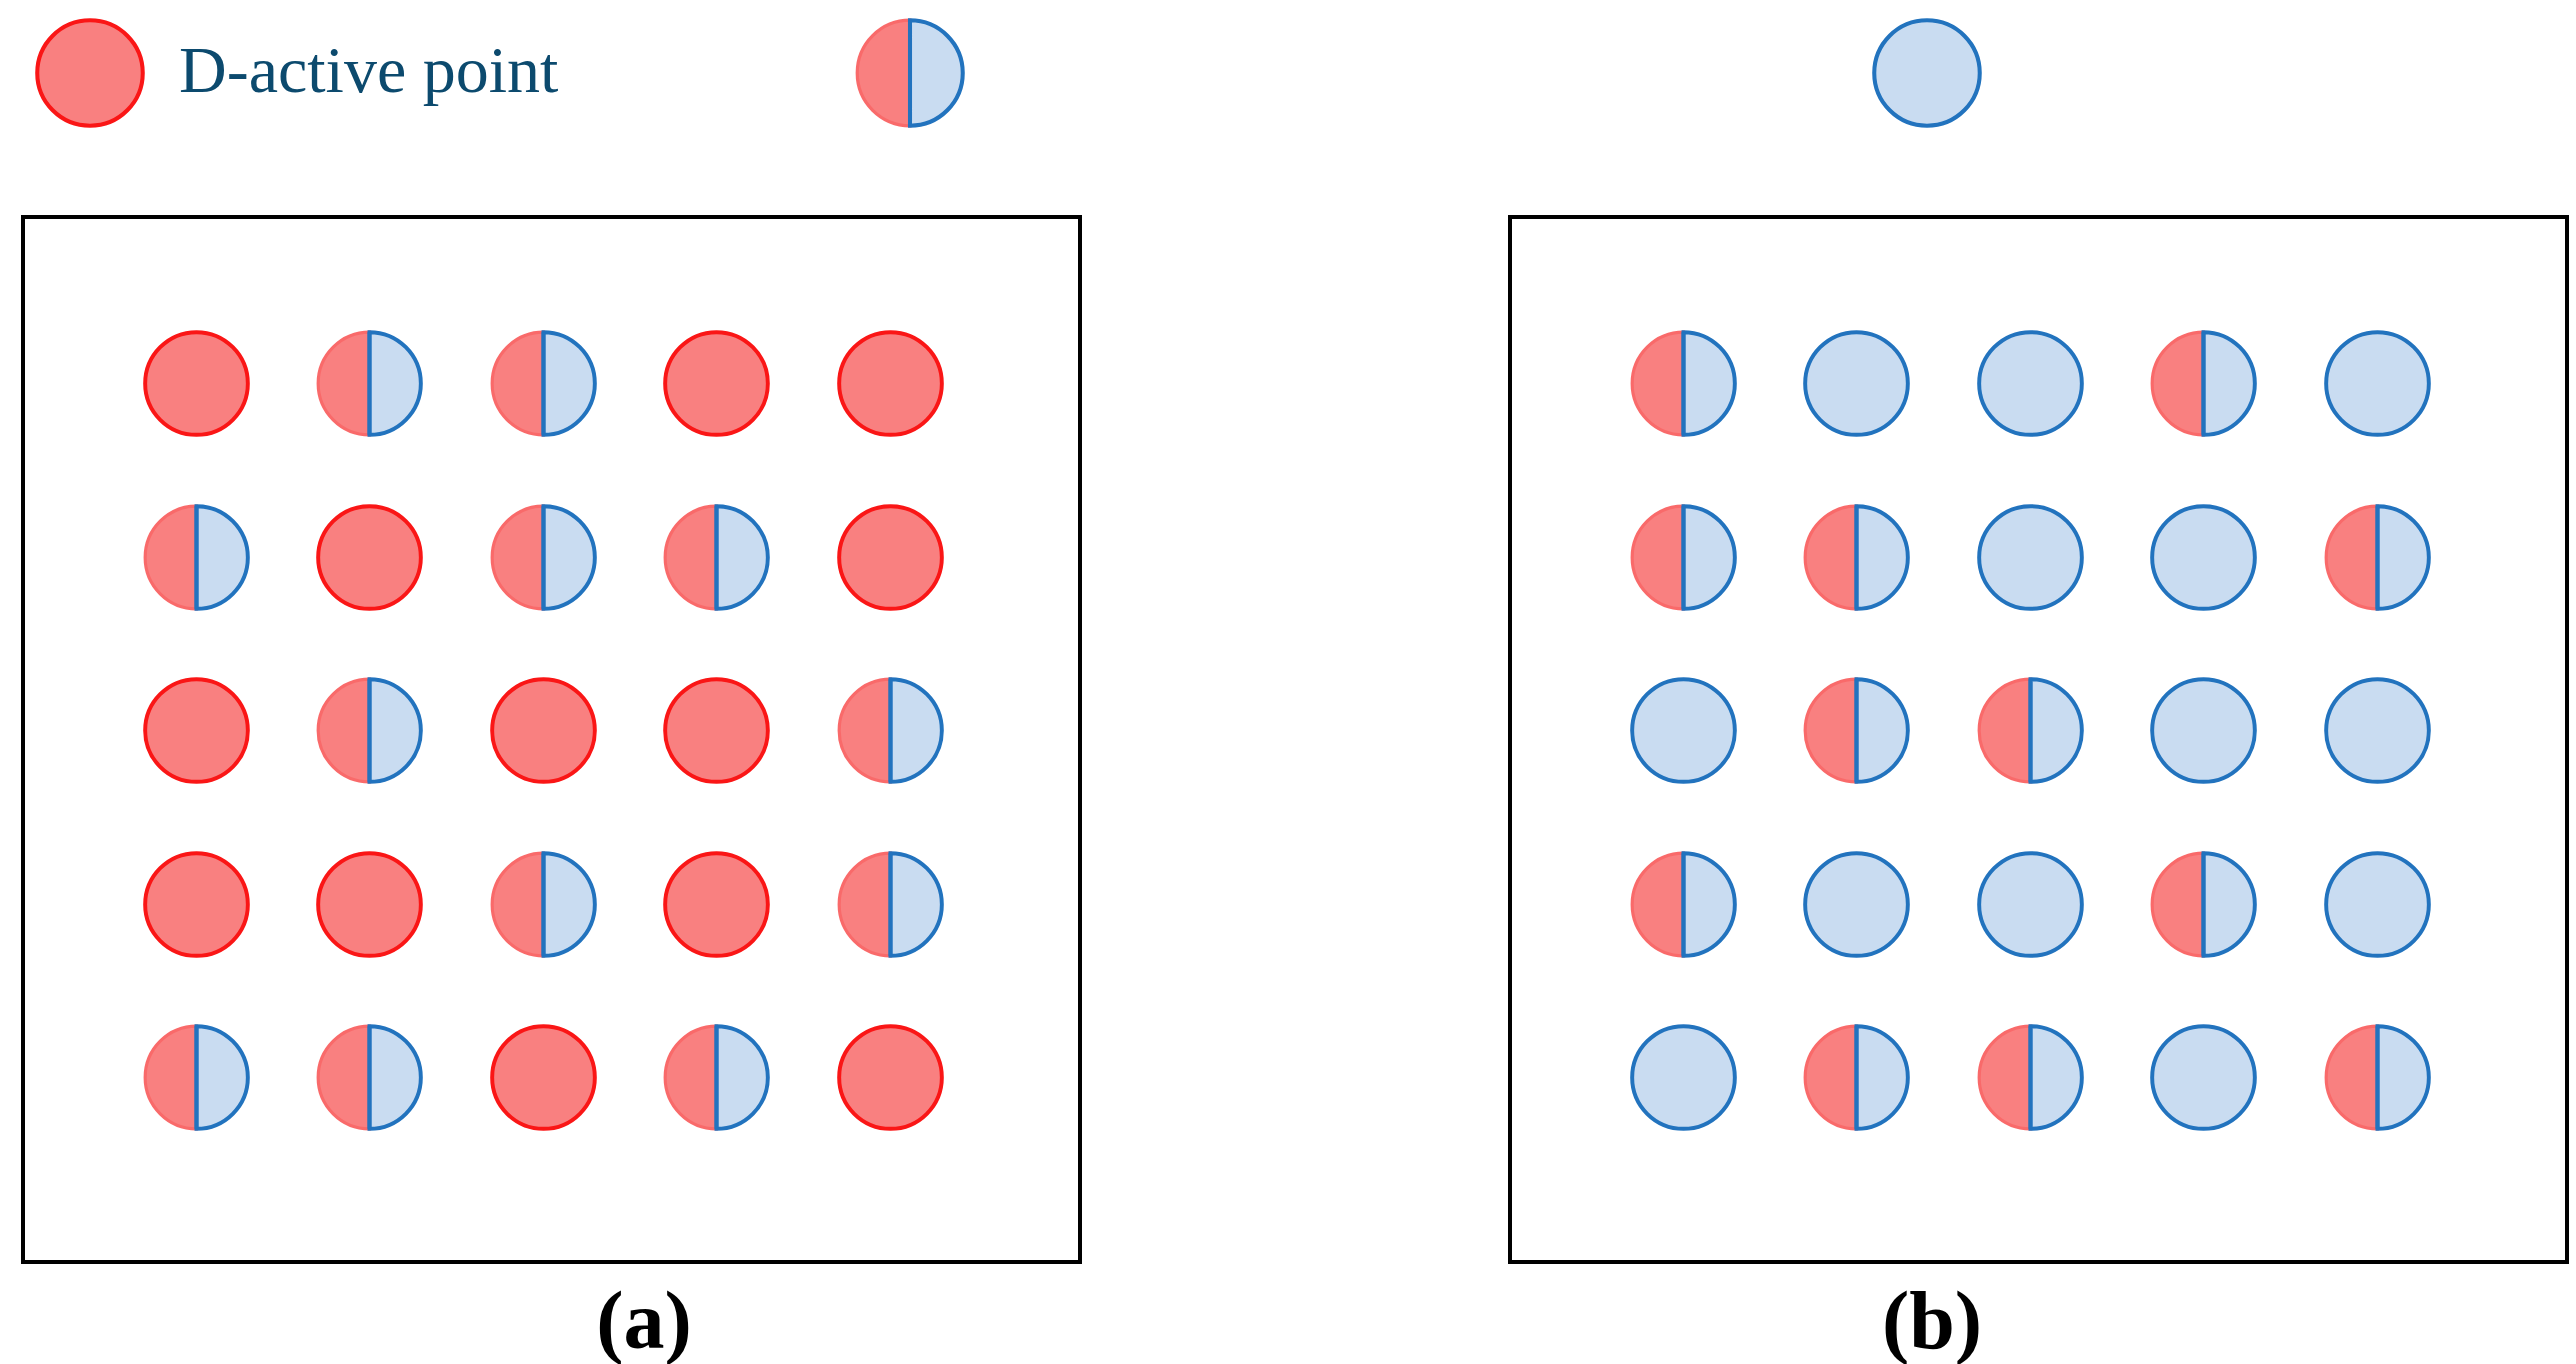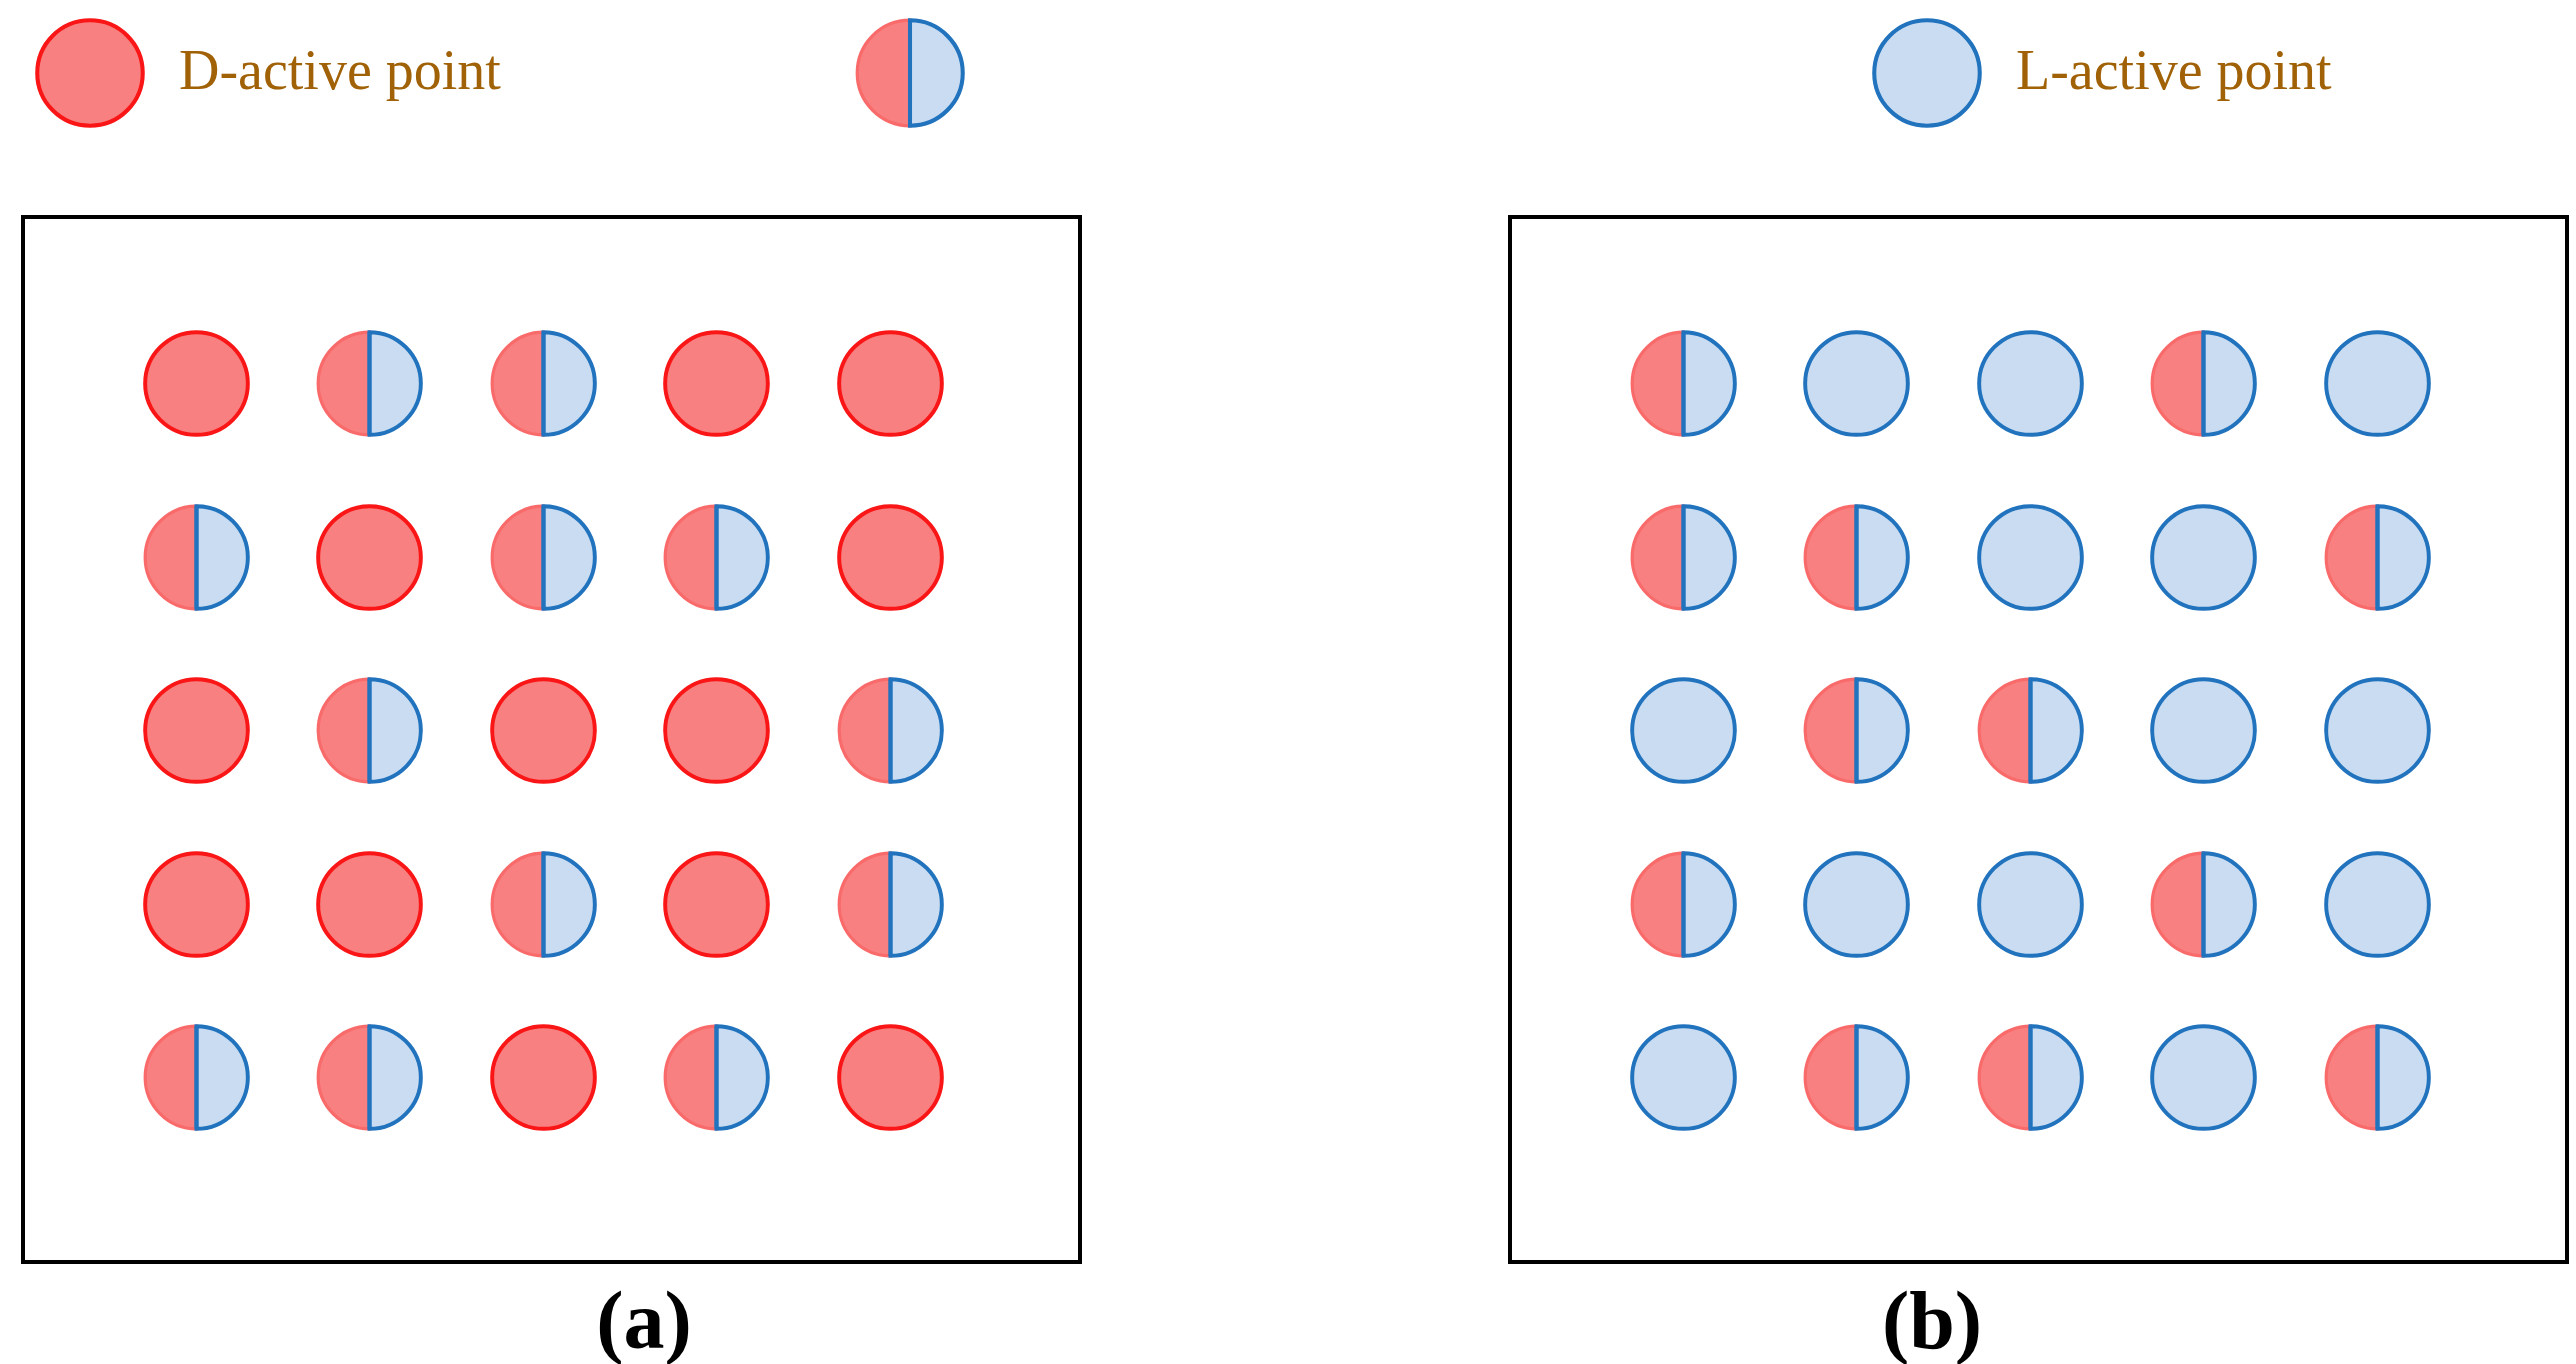--- a/index.html
+++ b/index.html
@@ -14,22 +14,22 @@
   .legend-item {
     position: absolute;
     top: 17.3px;
     display: flex;
     align-items: center;
     gap: 33px;
     height: 112px;
   }
   .legend-item .swatch { width: 112px; height: 112px; flex: 0 0 auto; }
   .legend-item .label {
-    font-size: 56px;
-    color: #a16207;
+    font-size: 66px;
+    color: #0c4a6e;
     white-space: nowrap;
     line-height: 1;
     padding-bottom: 6.3px;
   }
   #legend-item-0 { left: 34px; }
   #legend-item-1 { left: 854px; }
   #legend-item-2 { left: 1871px; }
 
   
   .panel {
@@ -84,21 +84,20 @@
           <line x1="69" y1="4" x2="69" y2="134" stroke="#2273BE" stroke-width="5"></line>
         </svg>
       </span>
   </div>
   <div class="legend-item" id="legend-item-2">
     <span class="swatch">
         <svg viewBox="0 0 138 138">
           <circle cx="69" cy="69" r="65" fill="#C9DCF1" stroke="#2273BE" stroke-width="5"></circle>
         </svg>
       </span>
-    <span class="label">L-active point</span>
   </div>
 </div>
 
 <div class="panel" id="panel-a">
     <div class="grid-point" style="left: 117px; top: 110px;">
       <svg viewBox="0 0 138 138">
         <circle cx="69" cy="69" r="65" fill="#F98080" stroke="#FA1616" stroke-width="5"></circle>
       </svg>
     </div>
     <div class="grid-point" style="left: 290px; top: 110px;">

